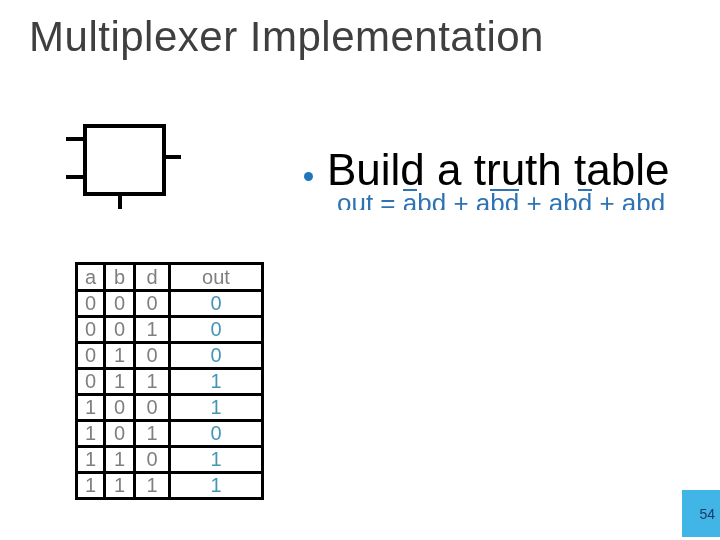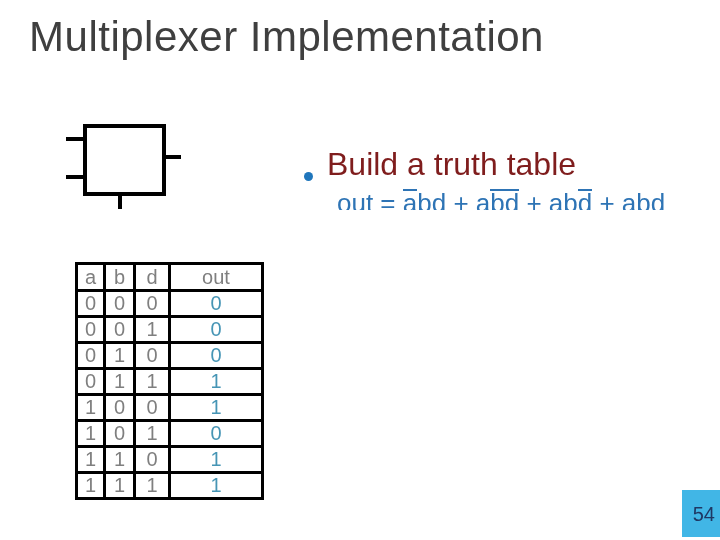--- a/index.html
+++ b/index.html
@@ -40,23 +40,23 @@
   .bullet-dot {
     position: absolute;
     left: 304px; top: 172px;
     width: 9px; height: 9px;
     border-radius: 50%;
     background: #1F76BC;
   }
   .bullet-text {
     position: absolute;
     left: 327px; top: 148px;
-    font-size: 32px;
+    font-size: 44px;
     line-height: 1.0;
-    color: #7f1d1d;
+    color: #000000;
     white-space: pre;
   }
 
   
   .formula-clip {
     position: absolute;
     left: 337px; top: 189px;
     width: 330px; height: 21px;
     overflow: hidden;
   }
@@ -102,21 +102,21 @@
   .page-box {
     position: absolute;
     left: 682px; top: 490px;
     width: 38px; height: 47px;
     background: #41B6E6;
   }
   .page-num {
     position: absolute;
     right: 5px; top: 50%;
     transform: translateY(-50%);
-    font-size: 20px;
+    font-size: 14px;
     color: #1F3864;
     margin-left: 34px;
   }
 </style>
 </head>
 <body>
 
 <div class="slide-title">Multiplexer Implementation</div>
 
 <div class="mux-box"></div>

